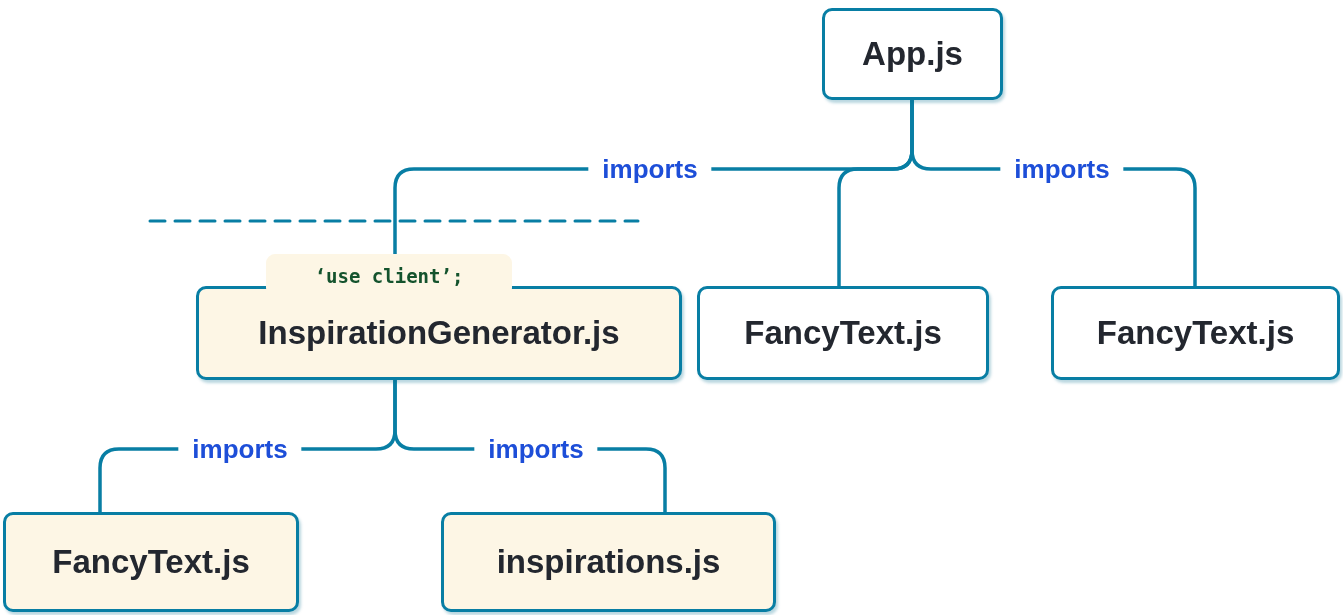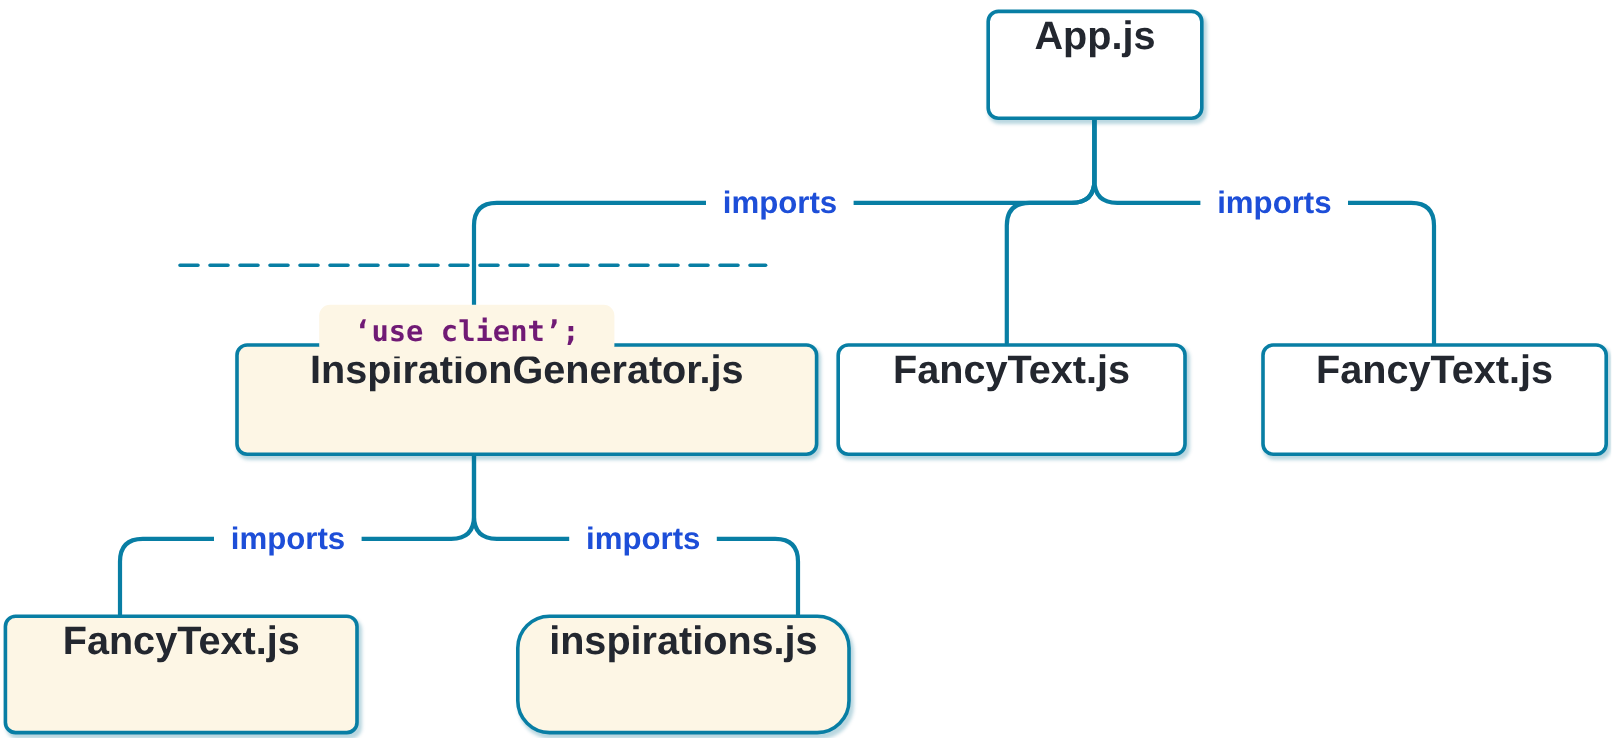--- a/index.html
+++ b/index.html
@@ -27,45 +27,45 @@
     stroke-linecap: round;
   }
   svg.edges path.dashed {
     stroke-width: 3;
     stroke-dasharray: 15 10;
   }
 
   .node {
     position: absolute;
     display: flex;
-    align-items: flex-start;
+    align-items: center;
     justify-content: center;
     border: 3px solid #087ea4;
     border-radius: 10px;
     background: #ffffff;
     color: #23272f;
     font-size: 33px;
     font-weight: 600;
     box-shadow: 2px 3px 3px rgba(8, 110, 145, 0.28);
     z-index: 1;
     box-sizing: border-box;
     white-space: nowrap;
   }
   .node.client { background: #fdf6e5; }
 
   .badge {
     position: absolute;
     display: flex;
     align-items: center;
     justify-content: center;
     background: #fdf6e5;
-    color: #701a75;
+    color: #14532d;
     font-family: "DejaVu Sans Mono", monospace;
     font-weight: 700;
-    font-size: 24px;
+    font-size: 19px;
     border-radius: 9px;
     z-index: 2;
     white-space: nowrap;
     box-sizing: border-box;
   }
 
   .imports-label {
     position: absolute;
     transform: translate(-50%, -50%);
     background: #ffffff;
@@ -113,17 +113,17 @@
   </div>
 
   <div class="node" style="left:1051px; top:286px; width:289px; height:94px;">
     <span>FancyText.js</span>
   </div>
 
   <div class="node client" style="left:3px; top:512px; width:296px; height:100px;">
     <span>FancyText.js</span>
   </div>
 
-  <div class="node client" style="left:430px; top:512px; width:279px; height:100px;border-radius:28px;">
+  <div class="node client" style="left:441px; top:512px; width:335px; height:100px;">
     <span>inspirations.js</span>
   </div>
 
 </div>
 
 </body></html>

